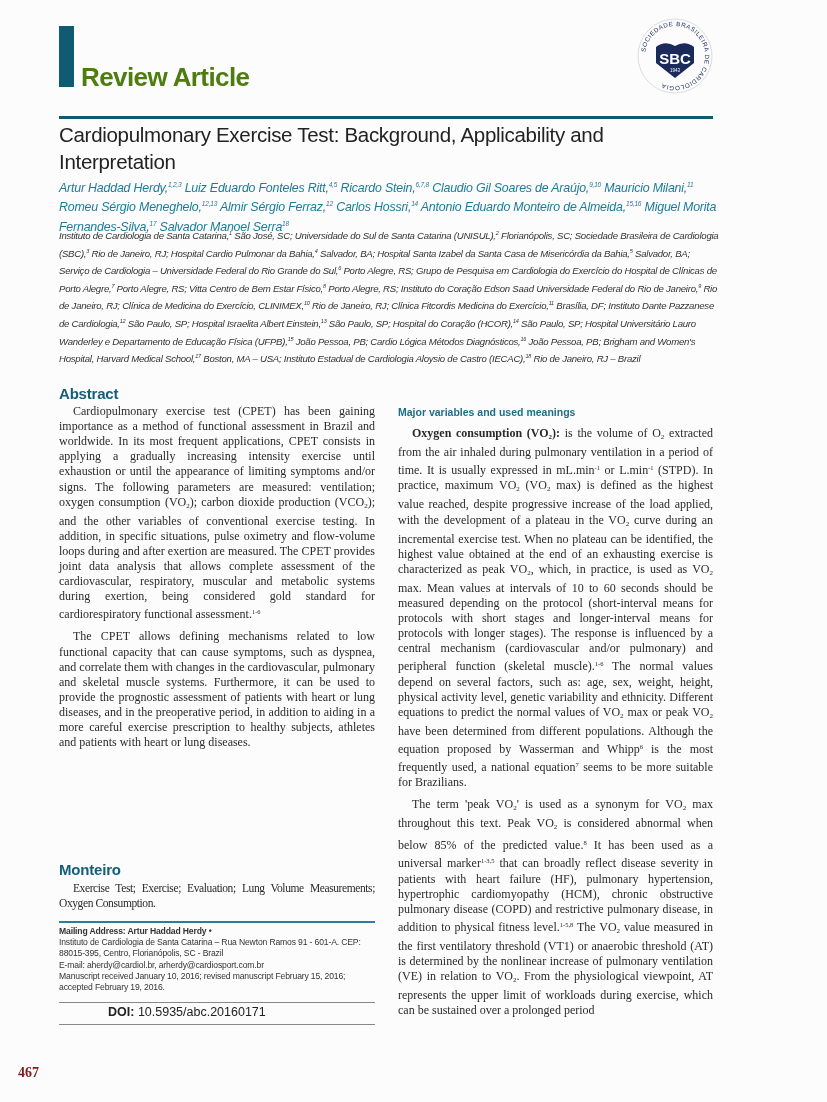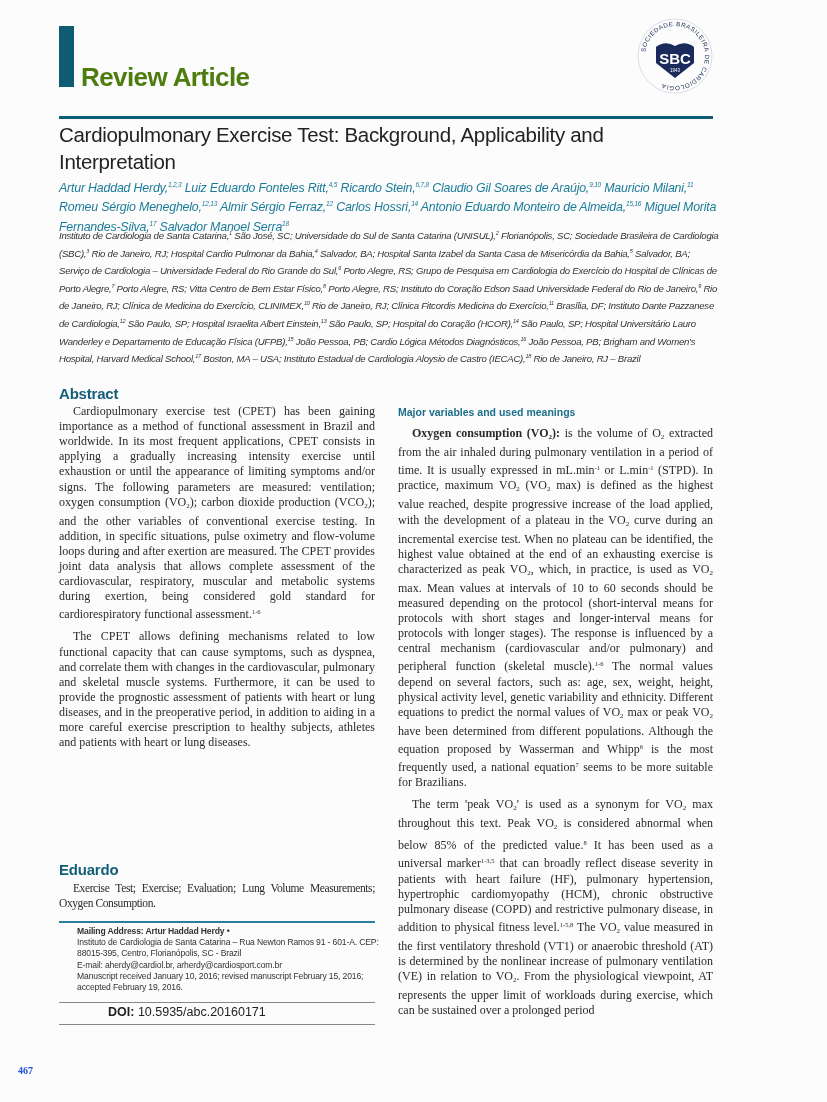--- a/index.html
+++ b/index.html
@@ -27,29 +27,29 @@
   .col-right { left: 398px; top: 387px; width: 315px; }
   .h-abstract { font-family: "Liberation Sans", sans-serif; font-weight: bold; font-size: 15px;
         color: #135e78; margin: 0 0 3px 0; letter-spacing: -0.2px; }
   .h-keywords { font-family: "Liberation Sans", sans-serif; font-weight: bold; font-size: 15px;
         color: #135e78; margin: 0 0 3px 0; letter-spacing: -0.2px; }
   .h-sub { font-family: "Liberation Sans", sans-serif; font-weight: bold; font-size: 10.5px;
         color: #1b6e8a; margin: 18px 0 6px 0; }
   .kw-block { left: 59px; top: 861px; width: 316px; }
   .kw-text { font-size: 11.5px; line-height: 15px; text-align: justify; text-indent: 14px; letter-spacing: -0.4px; color: #2a2a2a; margin: 0; }
   .mail-rule { left: 59px; top: 921px; width: 316px; height: 1.5px; background: #2c7ea0; }
-  .mail { left: 77px; top: 926px; width: 320px; font-family: "Liberation Sans", sans-serif;
+  .mail { left: 59px; top: 926px; width: 320px; font-family: "Liberation Sans", sans-serif;
         font-size: 8.6px; line-height: 11.2px; color: #333; letter-spacing: -0.15px; }
   .mail .mail-head { font-weight: bold; }
   .doi-rule-top { left: 59px; top: 1002px; width: 316px; height: 1px; background: #888; }
   .doi-rule-bot { left: 59px; top: 1024px; width: 316px; height: 1px; background: #888; }
   .doi { left: 64px; top: 1005px; font-family: "Liberation Sans", sans-serif; font-size: 12.5px; color: #222; padding-left: 44px; }
   .doi b { font-weight: bold; }
   .page-num { left: 18px; top: 1065px; font-family: "Liberation Serif", serif; font-weight: bold;
-        font-size: 10px; color: #1d4ed8; }
+        font-size: 14px; color: #7f1d1d; }
   b.lead { font-weight: bold; }
 </style>
 </head>
 <body>
 
 <div class="abs accent-bar"></div>
 <div class="abs section-label">Review Article</div>
 
 <div class="abs logo">
   <svg width="78" height="78" viewBox="0 0 78 78">
@@ -74,21 +74,21 @@
 
 <div class="abs affil" id="affil"><span>Instituto de Cardiologia de Santa Catarina,</span><sup>1</sup><span> São José, SC; Universidade do Sul de Santa Catarina (UNISUL),</span><sup>2</sup><span> Florianópolis, SC; Sociedade Brasileira de Cardiologia (SBC),</span><sup>3</sup><span> Rio de Janeiro, RJ; Hospital Cardio Pulmonar da Bahia,</span><sup>4</sup><span> Salvador, BA; Hospital Santa Izabel da Santa Casa de Misericórdia da Bahia,</span><sup>5</sup><span> Salvador, BA; Serviço de Cardiologia – Universidade Federal do Rio Grande do Sul,</span><sup>6</sup><span> Porto Alegre, RS; Grupo de Pesquisa em Cardiologia do Exercício do Hospital de Clínicas de Porto Alegre,</span><sup>7</sup><span> Porto Alegre, RS; Vitta Centro de Bem Estar Físico,</span><sup>8</sup><span> Porto Alegre, RS; Instituto do Coração Edson Saad Universidade Federal do Rio de Janeiro,</span><sup>9</sup><span> Rio de Janeiro, RJ; Clínica de Medicina do Exercício, CLINIMEX,</span><sup>10</sup><span> Rio de Janeiro, RJ; Clínica Fitcordis Medicina do Exercício,</span><sup>11</sup><span> Brasília, DF; Instituto Dante Pazzanese de Cardiologia,</span><sup>12</sup><span> São Paulo, SP; Hospital Israelita Albert Einstein,</span><sup>13</sup><span> São Paulo, SP; Hospital do Coração (HCOR),</span><sup>14</sup><span> São Paulo, SP; Hospital Universitário Lauro Wanderley e Departamento de Educação Física (UFPB),</span><sup>15</sup><span> João Pessoa, PB; Cardio Lógica Métodos Diagnósticos,</span><sup>16</sup><span> João Pessoa, PB; Brigham and Women's Hospital, Harvard Medical School,</span><sup>17</sup><span> Boston, MA – USA; Instituto Estadual de Cardiologia Aloysio de Castro (IECAC),</span><sup>18</sup><span> Rio de Janeiro, RJ – Brazil</span></div>
 
 <div class="abs col col-left">
   <div class="h-abstract">Abstract</div>
   <p><span>Cardiopulmonary exercise test (CPET) has been gaining importance as a method of functional assessment in Brazil and worldwide. In its most frequent applications, CPET consists in applying a gradually increasing intensity exercise until exhaustion or until the appearance of limiting symptoms and/or signs. The following parameters are measured: ventilation; oxygen consumption (VO</span><sub>2</sub><span>); carbon dioxide production (VCO</span><sub>2</sub><span>); and the other variables of conventional exercise testing. In addition, in specific situations, pulse oximetry and flow-volume loops during and after exertion are measured. The CPET provides joint data analysis that allows complete assessment of the cardiovascular, respiratory, muscular and metabolic systems during exertion, being considered gold standard for cardiorespiratory functional assessment.</span><sup>1-6</sup></p>
   <p>The CPET allows defining mechanisms related to low functional capacity that can cause symptoms, such as dyspnea, and correlate them with changes in the cardiovascular, pulmonary and skeletal muscle systems. Furthermore, it can be used to provide the prognostic assessment of patients with heart or lung diseases, and in the preoperative period, in addition to aiding in a more careful exercise prescription to healthy subjects, athletes and patients with heart or lung diseases.</p>
 </div>
 
 <div class="abs kw-block">
-  <div class="h-keywords">Eduardo</div>
+  <div class="h-keywords">Monteiro</div>
   <p class="kw-text">Exercise Test; Exercise; Evaluation; Lung Volume Measurements; Oxygen Consumption.</p>
 </div>
 
 <div class="abs mail-rule"></div>
 <div class="abs mail">
   <div class="mail-head">Mailing Address: Artur Haddad Herdy •</div>
   <div>Instituto de Cardiologia de Santa Catarina – Rua Newton Ramos 91 - 601-A. CEP: 88015-395, Centro, Florianópolis, SC - Brazil</div>
   <div>E-mail: aherdy@cardiol.br, arherdy@cardiosport.com.br</div>
   <div>Manuscript received January 10, 2016; revised manuscript February 15, 2016; accepted February 19, 2016.</div>
 </div>

